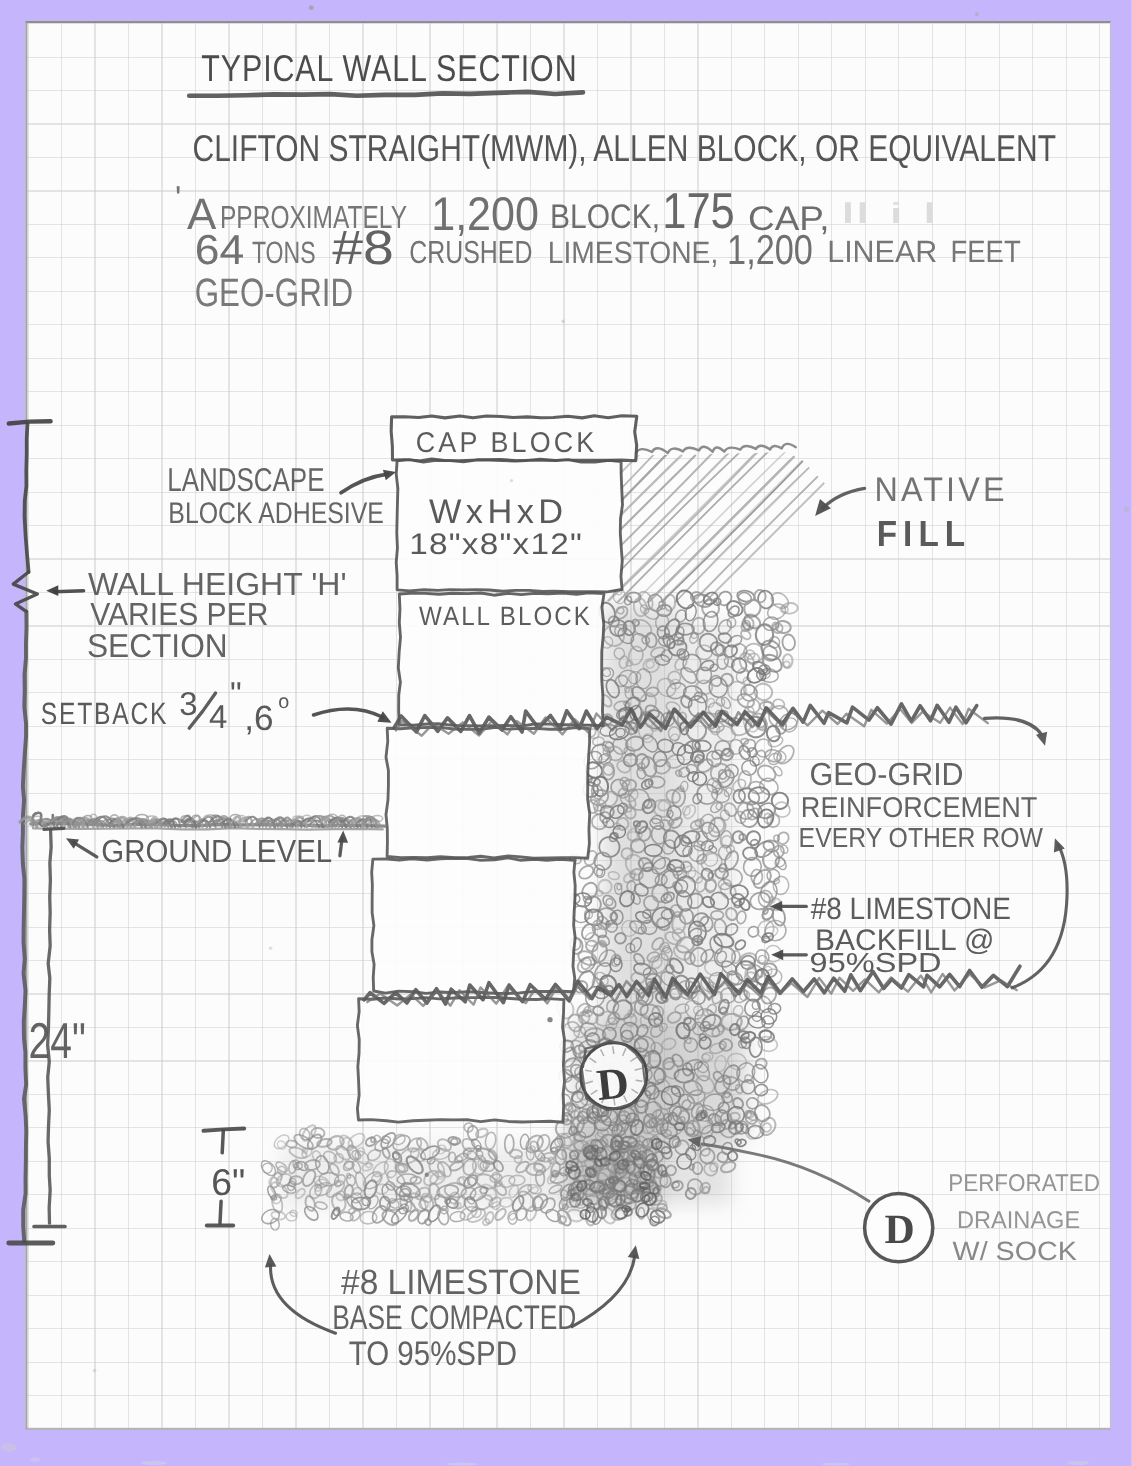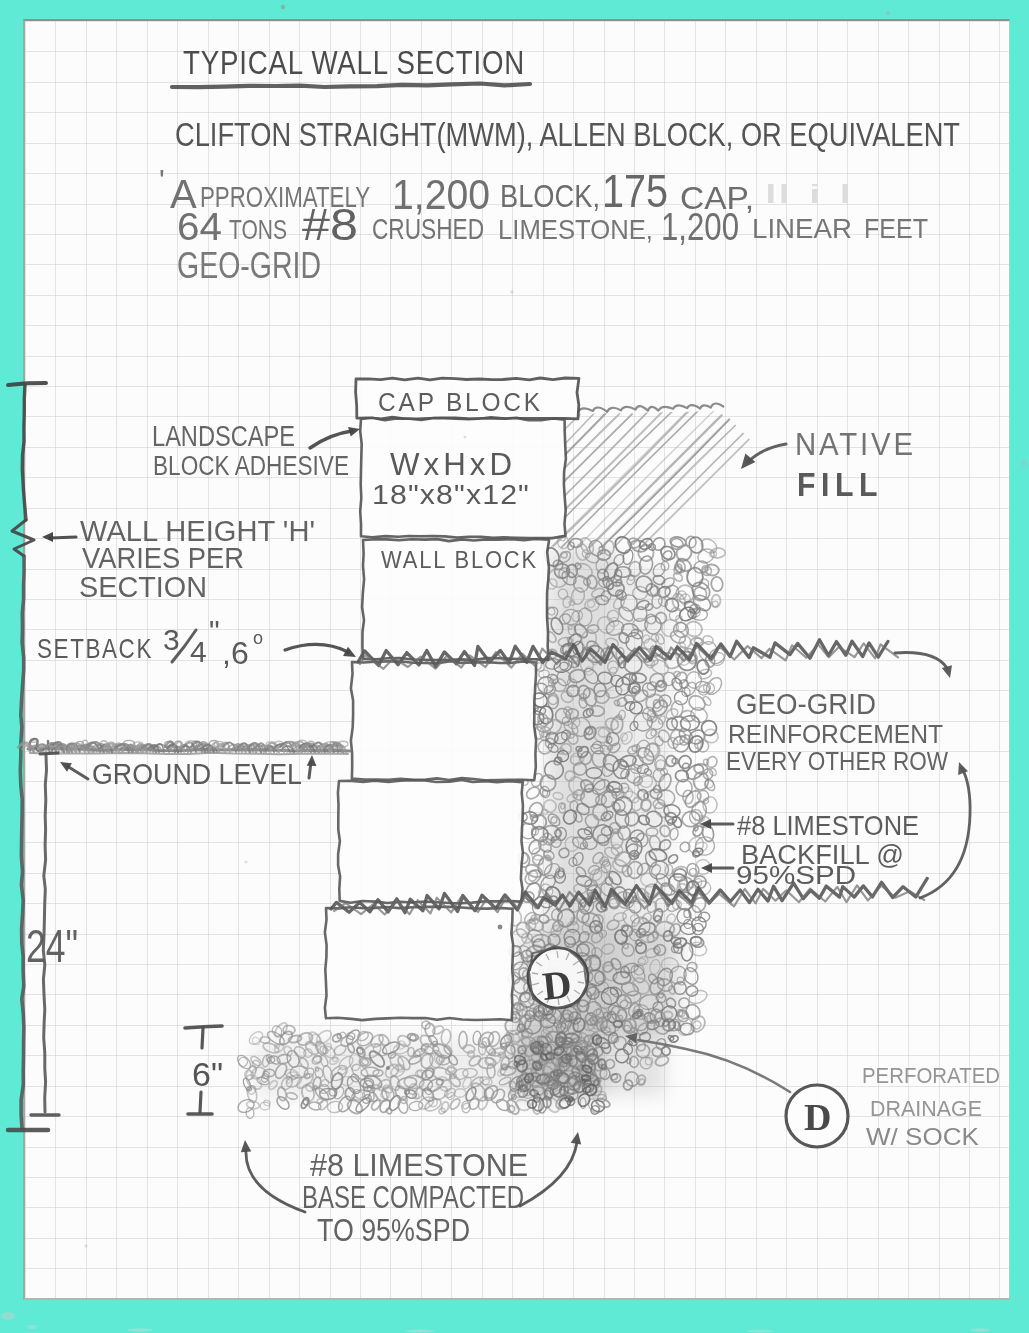--- a/index.html
+++ b/index.html
@@ -1,15 +1,15 @@
 <!DOCTYPE html>
 <html><head><meta charset="utf-8"><title>wall section</title>
 <style>
 html,body{margin:0;padding:0;background:#ffffff;}
-#wrap{position:relative;width:1029px;height:1333px;overflow:hidden;background:#5eead4;}
+#wrap{position:relative;width:1029px;height:1333px;overflow:hidden;background:#c4b5fd;}
 #page{position:absolute;left:23px;top:19px;width:984px;height:1277px;background-color:#fcfcfc;
 background-image:
  repeating-linear-gradient(to right, rgba(200,203,205,0.5) 0px, rgba(200,203,205,0.5) 1px, transparent 1px, transparent 30.45px),
  repeating-linear-gradient(to bottom, rgba(200,203,205,0.5) 0px, rgba(200,203,205,0.5) 1px, transparent 1px, transparent 30.42px);
 border-top:2px solid #8f8f8f;border-left:2px solid #a5a5a5;border-right:1px solid #c2c2c2;border-bottom:2px solid #b5b5b5;}
 svg{position:absolute;left:0;top:0;filter:blur(0.34px);}
 </style></head>
 <body>
 <div id="wrap">
 

